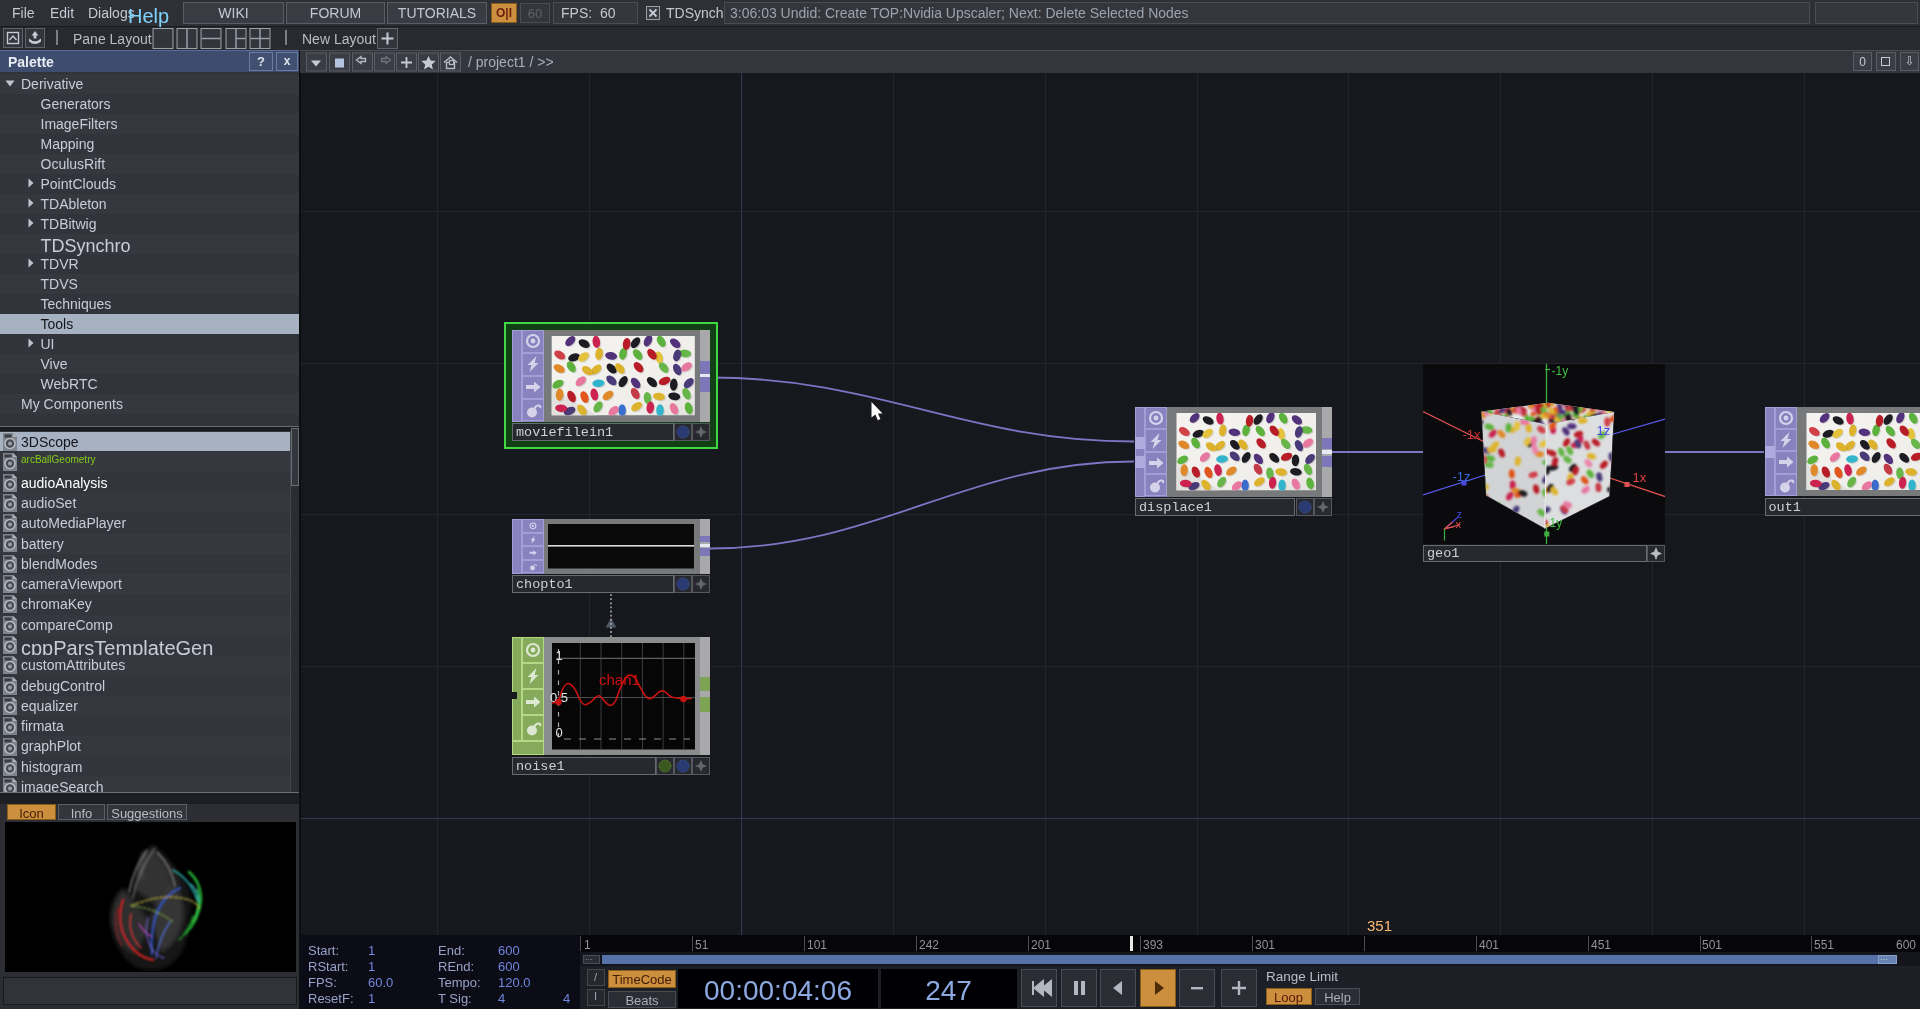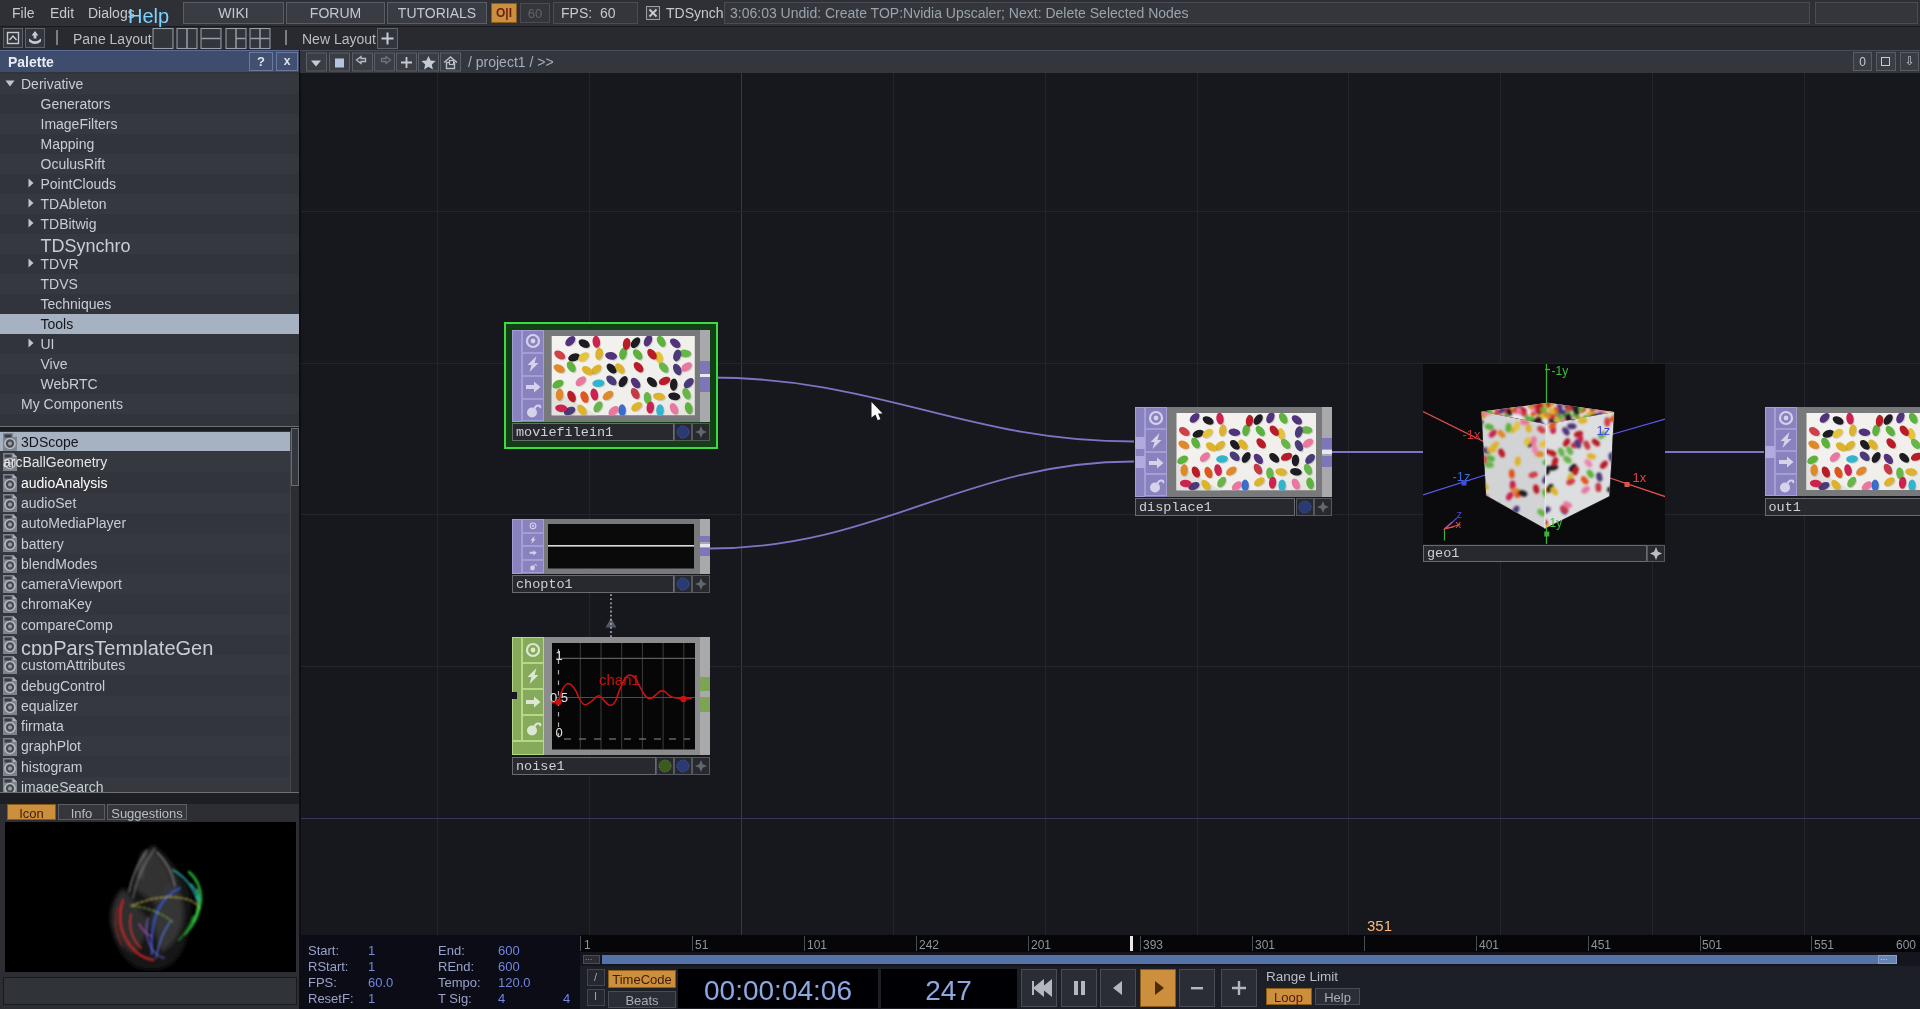--- a/index.html
+++ b/index.html
@@ -139,21 +139,21 @@
 </svg>
 <div class="txt" style="left:21px;top:434px;font-size:14px;color:#14161c">3DScope</div>
 <div class="abs" style="left:0;top:452px;width:290px;height:20px;background:#36383f"></div>
 <svg class="abs" style="left:3px;top:453px" width="14" height="18" viewBox="0 0 14 18">
 <path d="M0 0 h10 l4 4 v14 h-14 z" fill="#7f838b"></path>
 <path d="M10 0 l4 4 h-4 z" fill="#aeb2ba"></path>
 <rect x="1.5" y="1.5" width="7" height="3" fill="#3a3d43"></rect>
 <circle cx="7" cy="10.5" r="5" fill="#4a4d53" stroke="#b7bbc2" stroke-width="1.6"></circle>
 <circle cx="7" cy="10.5" r="2" fill="#9a9ea6"></circle>
 </svg>
-<div class="txt" style="left:3px;top:454px;font-size:14px;color:#e5e5e5">arcBallGeometry</div>
+<div class="txt" style="left:21px;top:454px;font-size:10px;color:#84cc16">arcBallGeometry</div>
 <svg class="abs" style="left:3px;top:474px" width="14" height="18" viewBox="0 0 14 18">
 <path d="M0 0 h10 l4 4 v14 h-14 z" fill="#7f838b"></path>
 <path d="M10 0 l4 4 h-4 z" fill="#aeb2ba"></path>
 <rect x="1.5" y="1.5" width="7" height="3" fill="#3a3d43"></rect>
 <circle cx="7" cy="10.5" r="5" fill="#4a4d53" stroke="#b7bbc2" stroke-width="1.6"></circle>
 <circle cx="7" cy="10.5" r="2" fill="#9a9ea6"></circle>
 </svg>
 <div class="txt" style="left:21px;top:475px;font-size:14px;color:#ffffff">audioAnalysis</div>
 <div class="abs" style="left:0;top:493px;width:290px;height:20px;background:#36383f"></div>
 <svg class="abs" style="left:3px;top:494px" width="14" height="18" viewBox="0 0 14 18">

